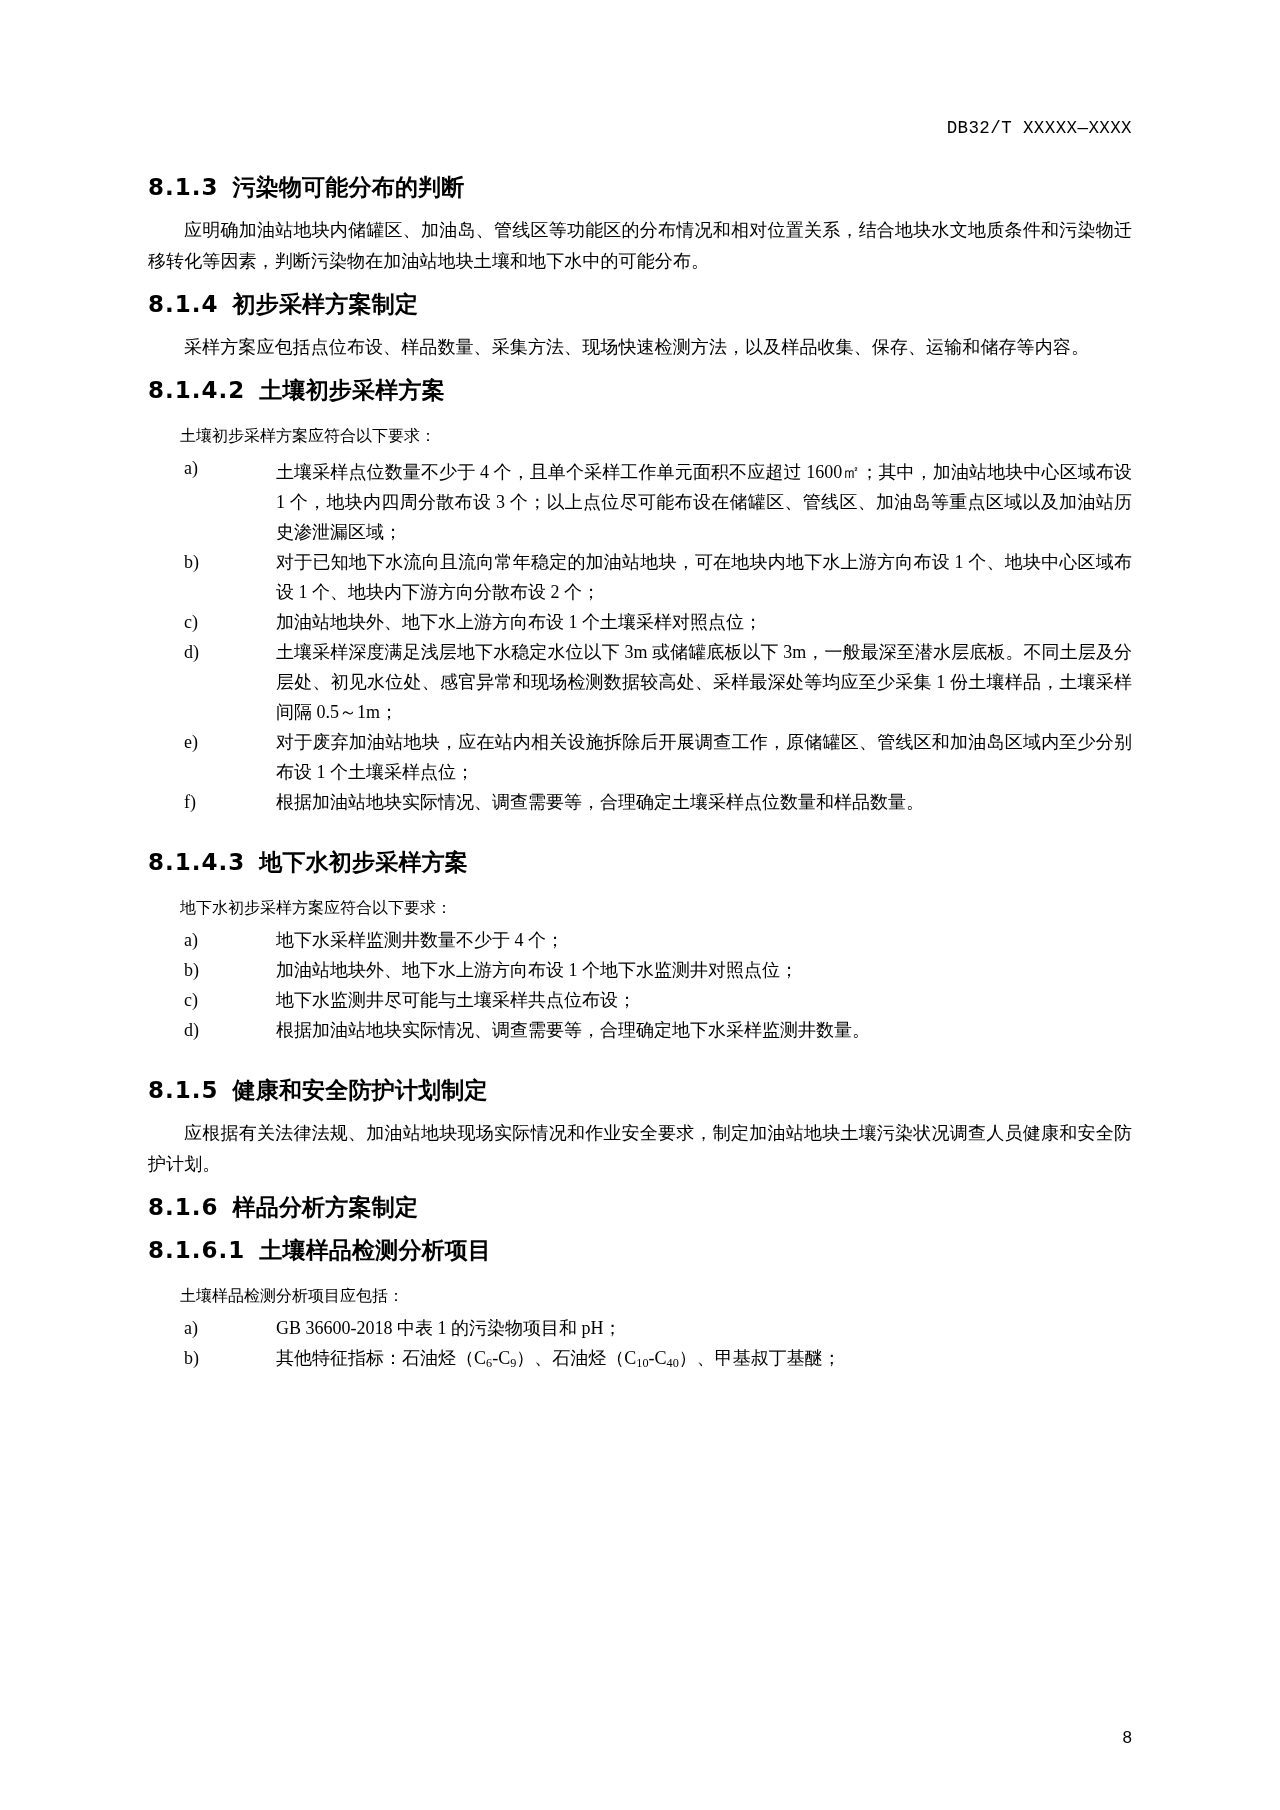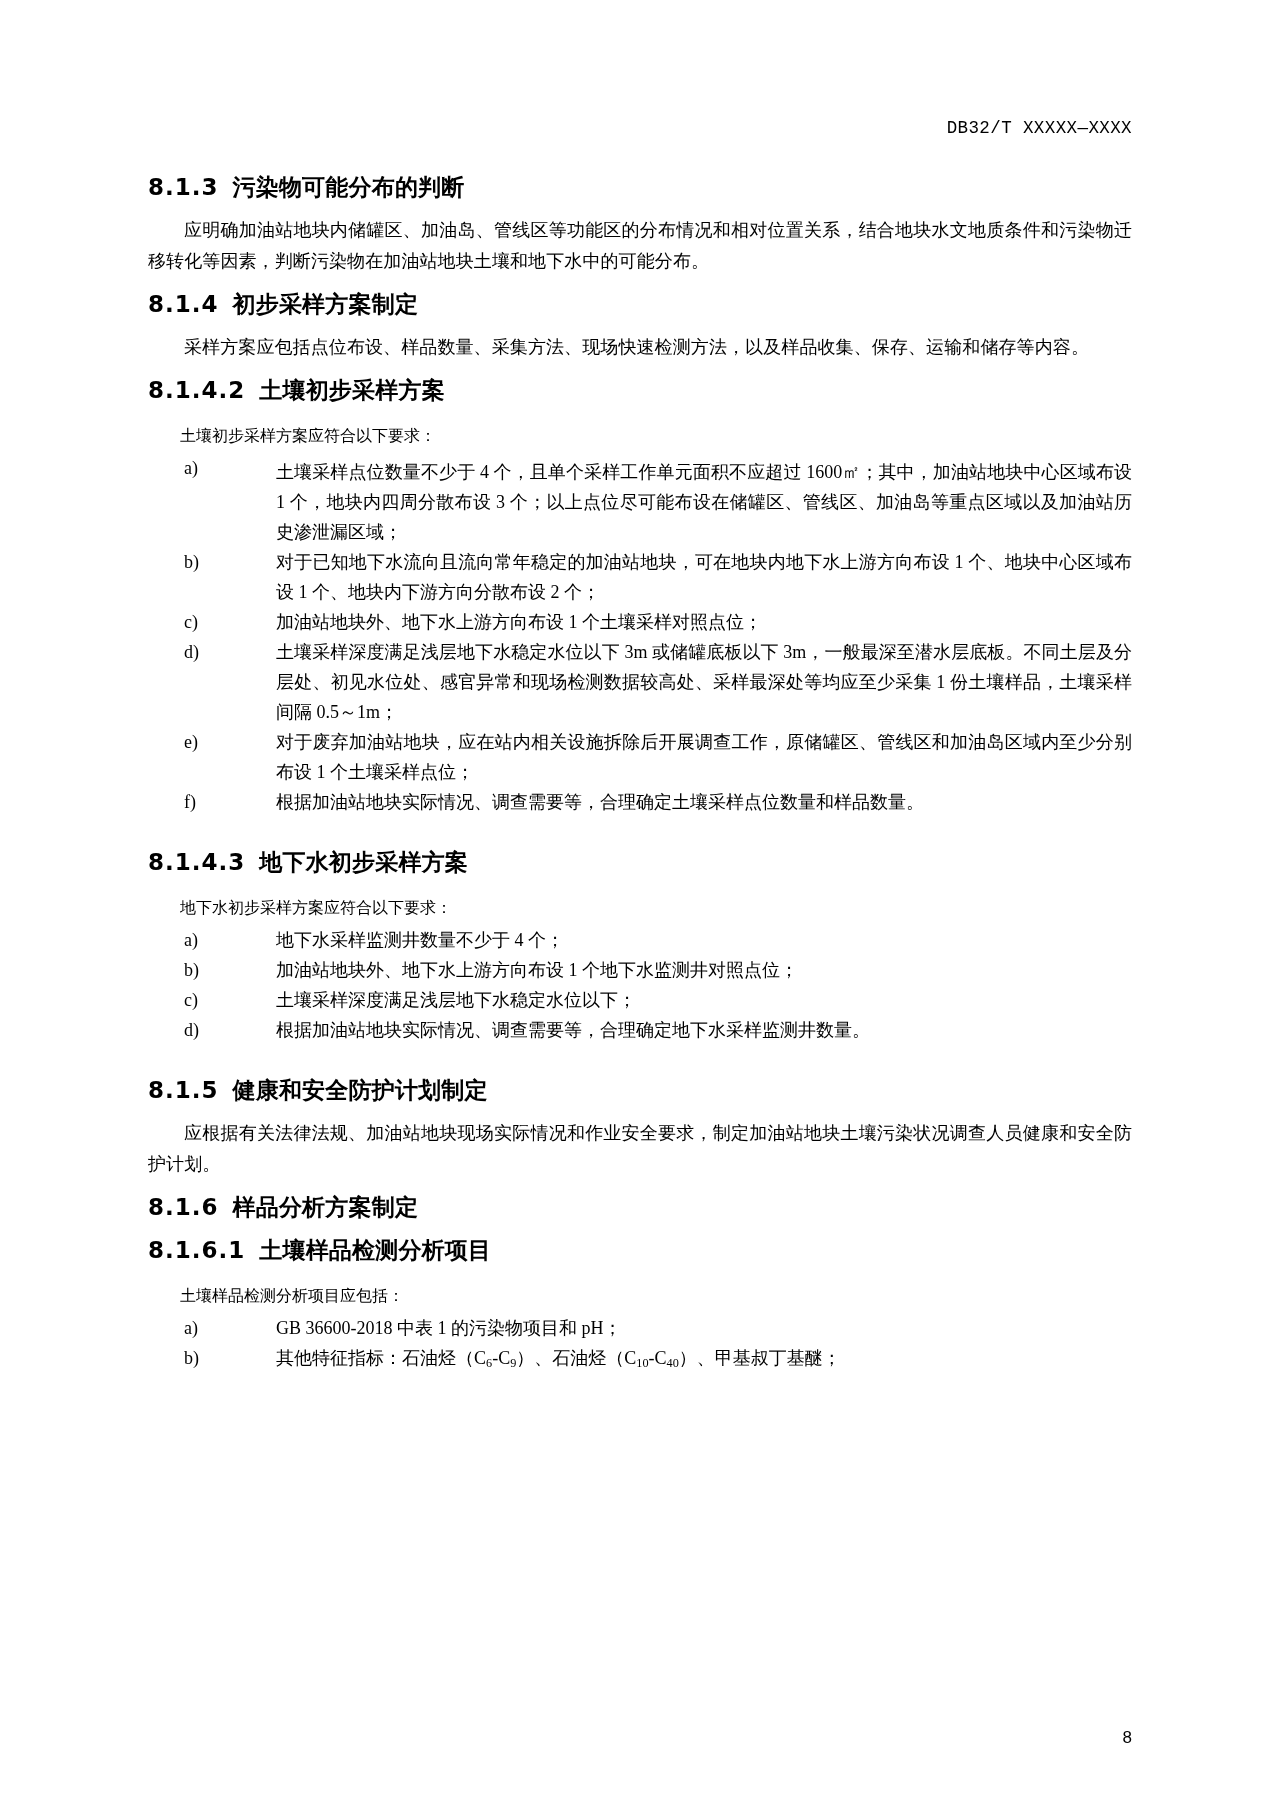--- a/index.html
+++ b/index.html
@@ -151,21 +151,21 @@
     <li>
       <span class="mk">a)</span>
       <span class="tx">地下水采样监测井数量不少于 4 个；</span>
     </li>
     <li>
       <span class="mk">b)</span>
       <span class="tx">加油站地块外、地下水上游方向布设 1 个地下水监测井对照点位；</span>
     </li>
     <li>
       <span class="mk">c)</span>
-      <span class="tx">土壤采样深度满足浅层地下水稳定水位以下；</span>
+      <span class="tx">地下水监测井尽可能与土壤采样共点位布设；</span>
     </li>
     <li>
       <span class="mk">d)</span>
       <span class="tx">根据加油站地块实际情况、调查需要等，合理确定地下水采样监测井数量。</span>
     </li>
   </ul>
 
   <div class="h3 sec-gap-top-lg">
     <span class="clause-num">8.1.5</span><span>健康和安全防护计划制定</span>
   </div>

